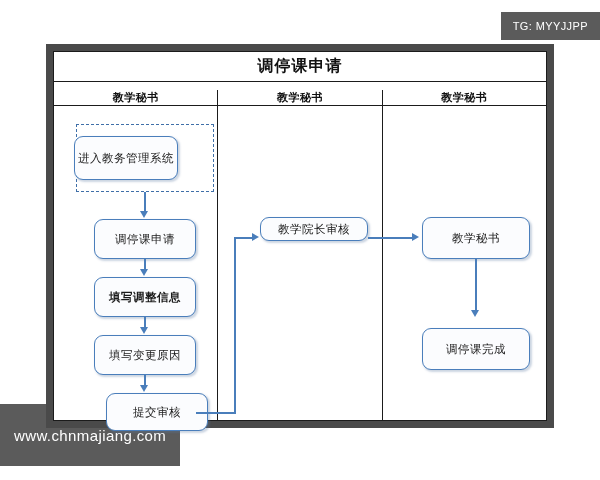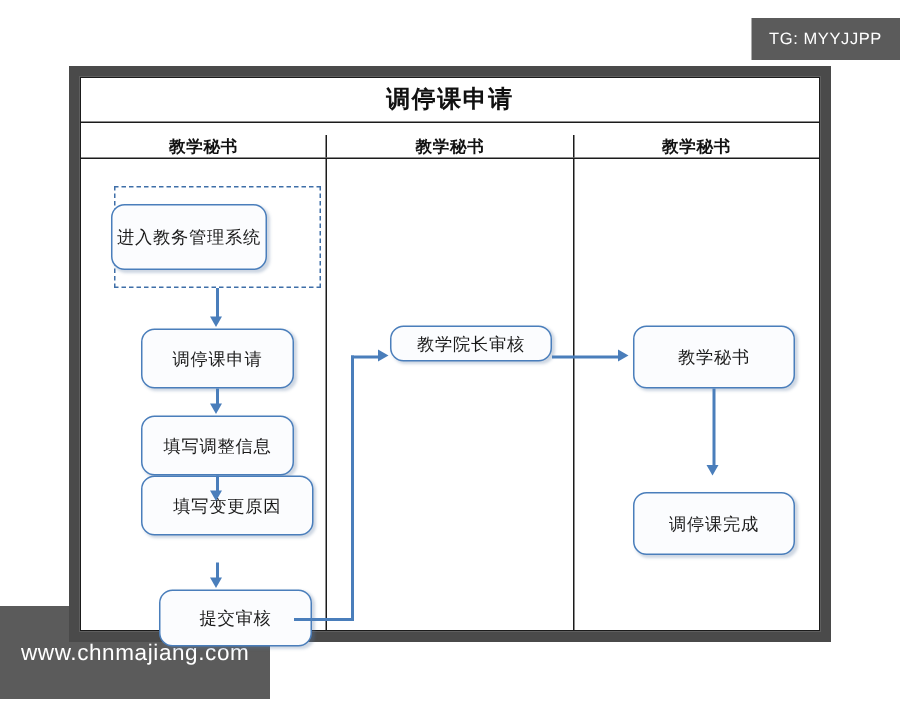--- a/index.html
+++ b/index.html
@@ -192,23 +192,23 @@
       <div class="lane"></div>
 
       <div id="connector-layer">
 
         <div class="dashed-group" style="left:22px; top:18px; width:138px; height:68px;"></div>
 
         <div class="node" style="left:20px; top:30px; width:104px; height:44px;">进入教务管理系统</div>
 
         <div class="node" style="left:40px; top:113px; width:102px; height:40px;">调停课申请</div>
 
-        <div class="node" style="left:40px; top:171px; width:102px; height:40px;">填写调整信息</div>
-
-        <div class="node" style="left:40px; top:211px; width:115px; height:40px;">填写变更原因</div>
+        <div class="node" style="left:40px; top:171px; width:102px; height:40px;font-weight:bold;">填写调整信息</div>
+
+        <div class="node" style="left:40px; top:229px; width:102px; height:40px;">填写变更原因</div>
 
         <div class="node" style="left:52px; top:287px; width:102px; height:38px;font-family:Liberation Serif, serif;">提交审核</div>
 
         <div class="node" style="left:206px; top:111px; width:108px; height:24px;">教学院长审核</div>
 
         <div class="node" style="left:368px; top:111px; width:108px; height:42px;">教学秘书</div>
 
         <div class="node" style="left:368px; top:222px; width:108px; height:42px;">调停课完成</div>
 
         <div class="conn conn-v" style="left:90px; top:86px; height:20px;"></div>

